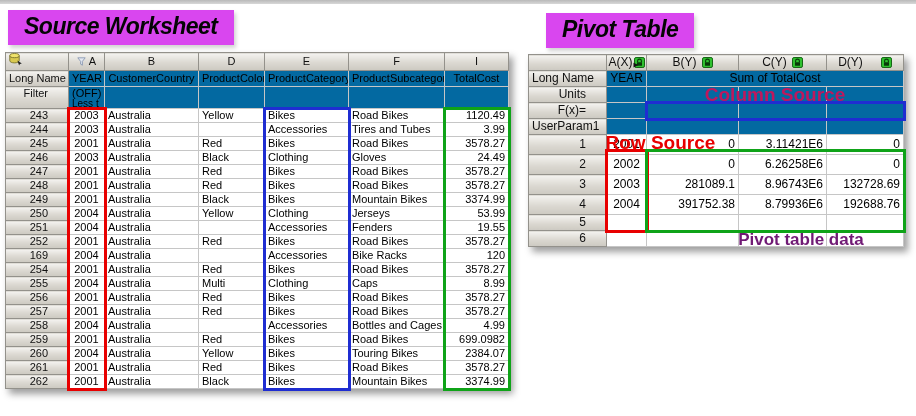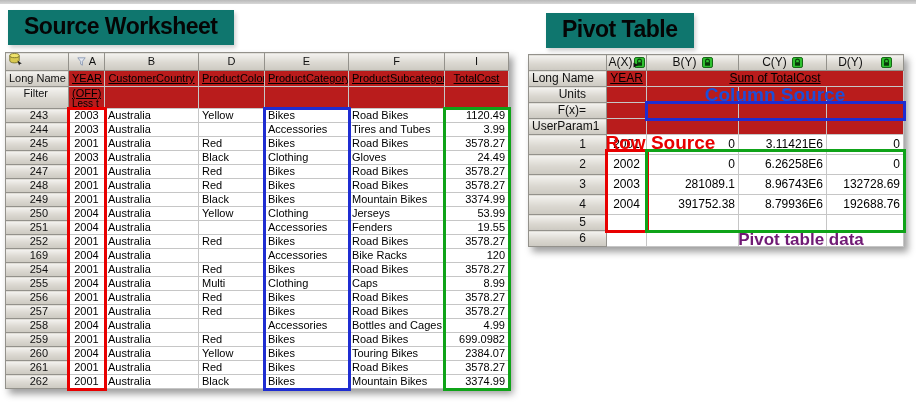--- a/index.html
+++ b/index.html
@@ -5,24 +5,25 @@
   html,body{margin:0;padding:0;}
   body{
     width:916px;height:416px;position:relative;overflow:hidden;
     background:#ffffff;font-family:"Liberation Sans",sans-serif;
   }
   .top-strip{
     position:absolute;left:0;top:0;width:916px;height:4px;
     background:linear-gradient(#b9b9b9,#d8d8d8);
   }
   .title-box{
-    position:absolute;background:#0f766e;color:#050505;
+    position:absolute;background:#d946ef;color:#050505;
     font-size:23px;letter-spacing:-0.5px;font-weight:600;
     padding:3px 16px 5px 16px;white-space:nowrap;
     box-shadow:2px 3px 4px rgba(0,0,0,0.18);
+    font-style:italic;
   }
   #src-title{left:8px;top:10px;}
   #pv-title{left:546px;top:13px;}
   .sheet{
     position:absolute;background:#fff;
     box-shadow:4px 5px 7px rgba(0,0,0,0.38);
   }
   #src-sheet{left:5px;top:52px;}
   #pv-sheet{left:528px;top:54px;}
   table{border-collapse:collapse;table-layout:fixed;border:1px solid #6f6d68;}
@@ -31,21 +32,21 @@
     font-size:11px;line-height:13px;height:13px;color:#000;vertical-align:middle;
   }
   #pv-table td{font-size:12px;line-height:15px;height:15px;}
   td.hdr{
     background:linear-gradient(180deg,#f4f3f0 0%,#ddtae 0%,#dbd8d1 55%,#ccc9c1 100%);
     background:linear-gradient(180deg,#f4f3f0 0%,#dbd8d1 55%,#ccc9c1 100%);
     border:1px solid #93918b;color:#111;
   }
   td.rnum{text-align:right;padding-right:20px;}
   td.colh{text-align:center;}
-  td.yellow{background:#b91c1c;text-decoration:underline;}
+  td.yellow{background:#0369a1;}
   td.num{text-align:right;}
   td.ctr{text-align:center;}
   td.txt{text-align:left;}
   #src-table tr.h td,#src-table tr.ln td{height:15px;line-height:15px;}
   #src-table tr.flt td{height:21px;vertical-align:top;}
   .fwrap{height:21px;overflow:hidden;}
   .f1{text-align:center;line-height:11px;padding-top:1px;font-size:11px;}
   .f2{text-align:left;line-height:10px;font-size:10px;}
   #pv-table tr.h td{height:15px;}
   #pv-table tr.lbl td{height:15px;}
@@ -440,19 +441,19 @@
         </tr>
         <tr class="sm">
           <td class="hdr rnum">6</td>
           <td class="ctr"></td>
           <td class="num"></td>
           <td class="num"></td>
           <td class="num"></td>
         </tr>
       </tbody>
     </table>
-  <div class="annot" id="pv-colsrc" style="left: 118.5px; width: 257px; top: 29.5px; color: #1d4ed8;">Column Source</div>
+  <div class="annot" id="pv-colsrc" style="left: 118.5px; width: 257px; top: 29.5px; color: #be185d;">Column Source</div>
   <div class="hl" id="pv-blue" style="left: 116.5px; top: 46.5px; width: 261px; height: 20px; border-color: rgb(31, 45, 209);"></div>
   <div class="annot" id="pv-rowsrc" style="left: 77.5px; top: 77.5px; color: rgb(232, 0, 0);">Row Source</div>
   <div class="hl" id="pv-red" style="left: 76.5px; top: 94.5px; width: 44px; height: 84px; border-color: rgb(232, 0, 0);"></div>
   <div class="hl" id="pv-green" style="left: 116.5px; top: 94.5px; width: 261px; height: 84px; border-color: rgb(15, 163, 24);"></div>
   <div class="annot" id="pv-datalabel" style="left: 118.5px; width: 257px; top: 175.5px; color: #701a75; padding-left: 26px;">Pivot table data</div>
 </div>
 
 </body></html>

